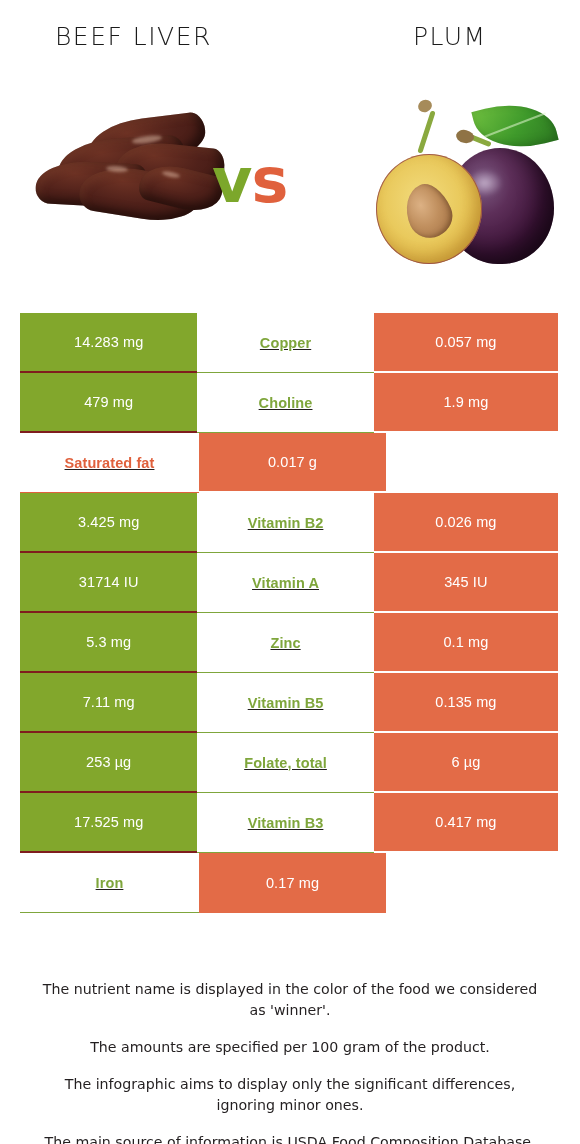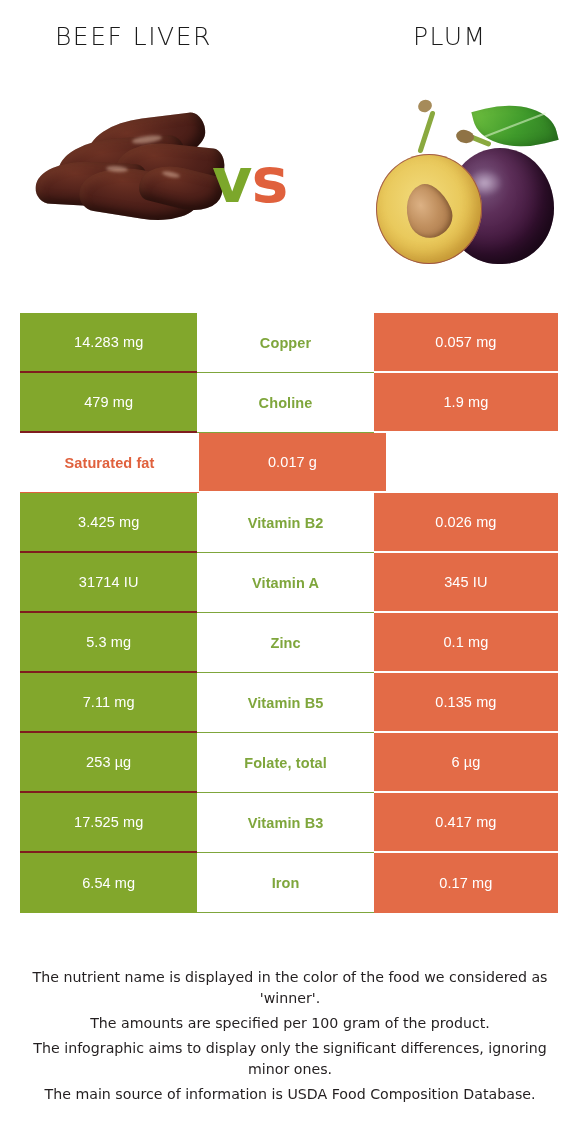--- a/index.html
+++ b/index.html
@@ -213,20 +213,21 @@
     width: 180px;
     background: #82A72C;
     color: #ffffff;
     border-bottom: 2px solid #7f1d1d;
   }
   .cell-mid {
     width: 179px;
     background: #ffffff;
     font-weight: 700;
     font-size: 14.5px;
+    text-decoration: underline;
   }
   .cell-mid-inner {
     width: 100%;
     height: 100%;
     display: flex;
     align-items: center;
     justify-content: center;
     box-sizing: border-box;
   }
   .cell-right {
@@ -245,21 +246,21 @@
     position: absolute;
     left: 0;
     top: 963px;
     width: 580px;
     text-align: center;
     font-size: 14.2px;
     line-height: 21px;
     color: #231f20;
     font-family: "DejaVu Sans", sans-serif;
   }
-  .footer p { margin: 4px; padding: 0 22px; }
+  .footer p { margin: 16px; padding: 0 22px; }
 </style>
 </head>
 <body>
 
 <div class="page">
 
   <div class="header">
     <div class="title title-left">Beef Liver</div>
     <div class="title title-right">Plum</div>
   </div>
@@ -364,21 +365,20 @@
 
     <div class="row win-green">
       <div class="cell cell-left">17.525 mg</div>
       <div class="cell cell-mid">
           <span class="cell-mid-inner">Vitamin B3</span>
         </div>
       <div class="cell cell-right">0.417 mg</div>
     </div>
 
     <div class="row win-green">
-      <div class="cell cell-left">6.54 mg</div>
       <div class="cell cell-mid">
           <span class="cell-mid-inner">Iron</span>
         </div>
       <div class="cell cell-right">0.17 mg</div>
     </div>
 
   </div>
 
   <div class="footer">
     <p>The nutrient name is displayed in the color of the food we considered as 'winner'.</p>

